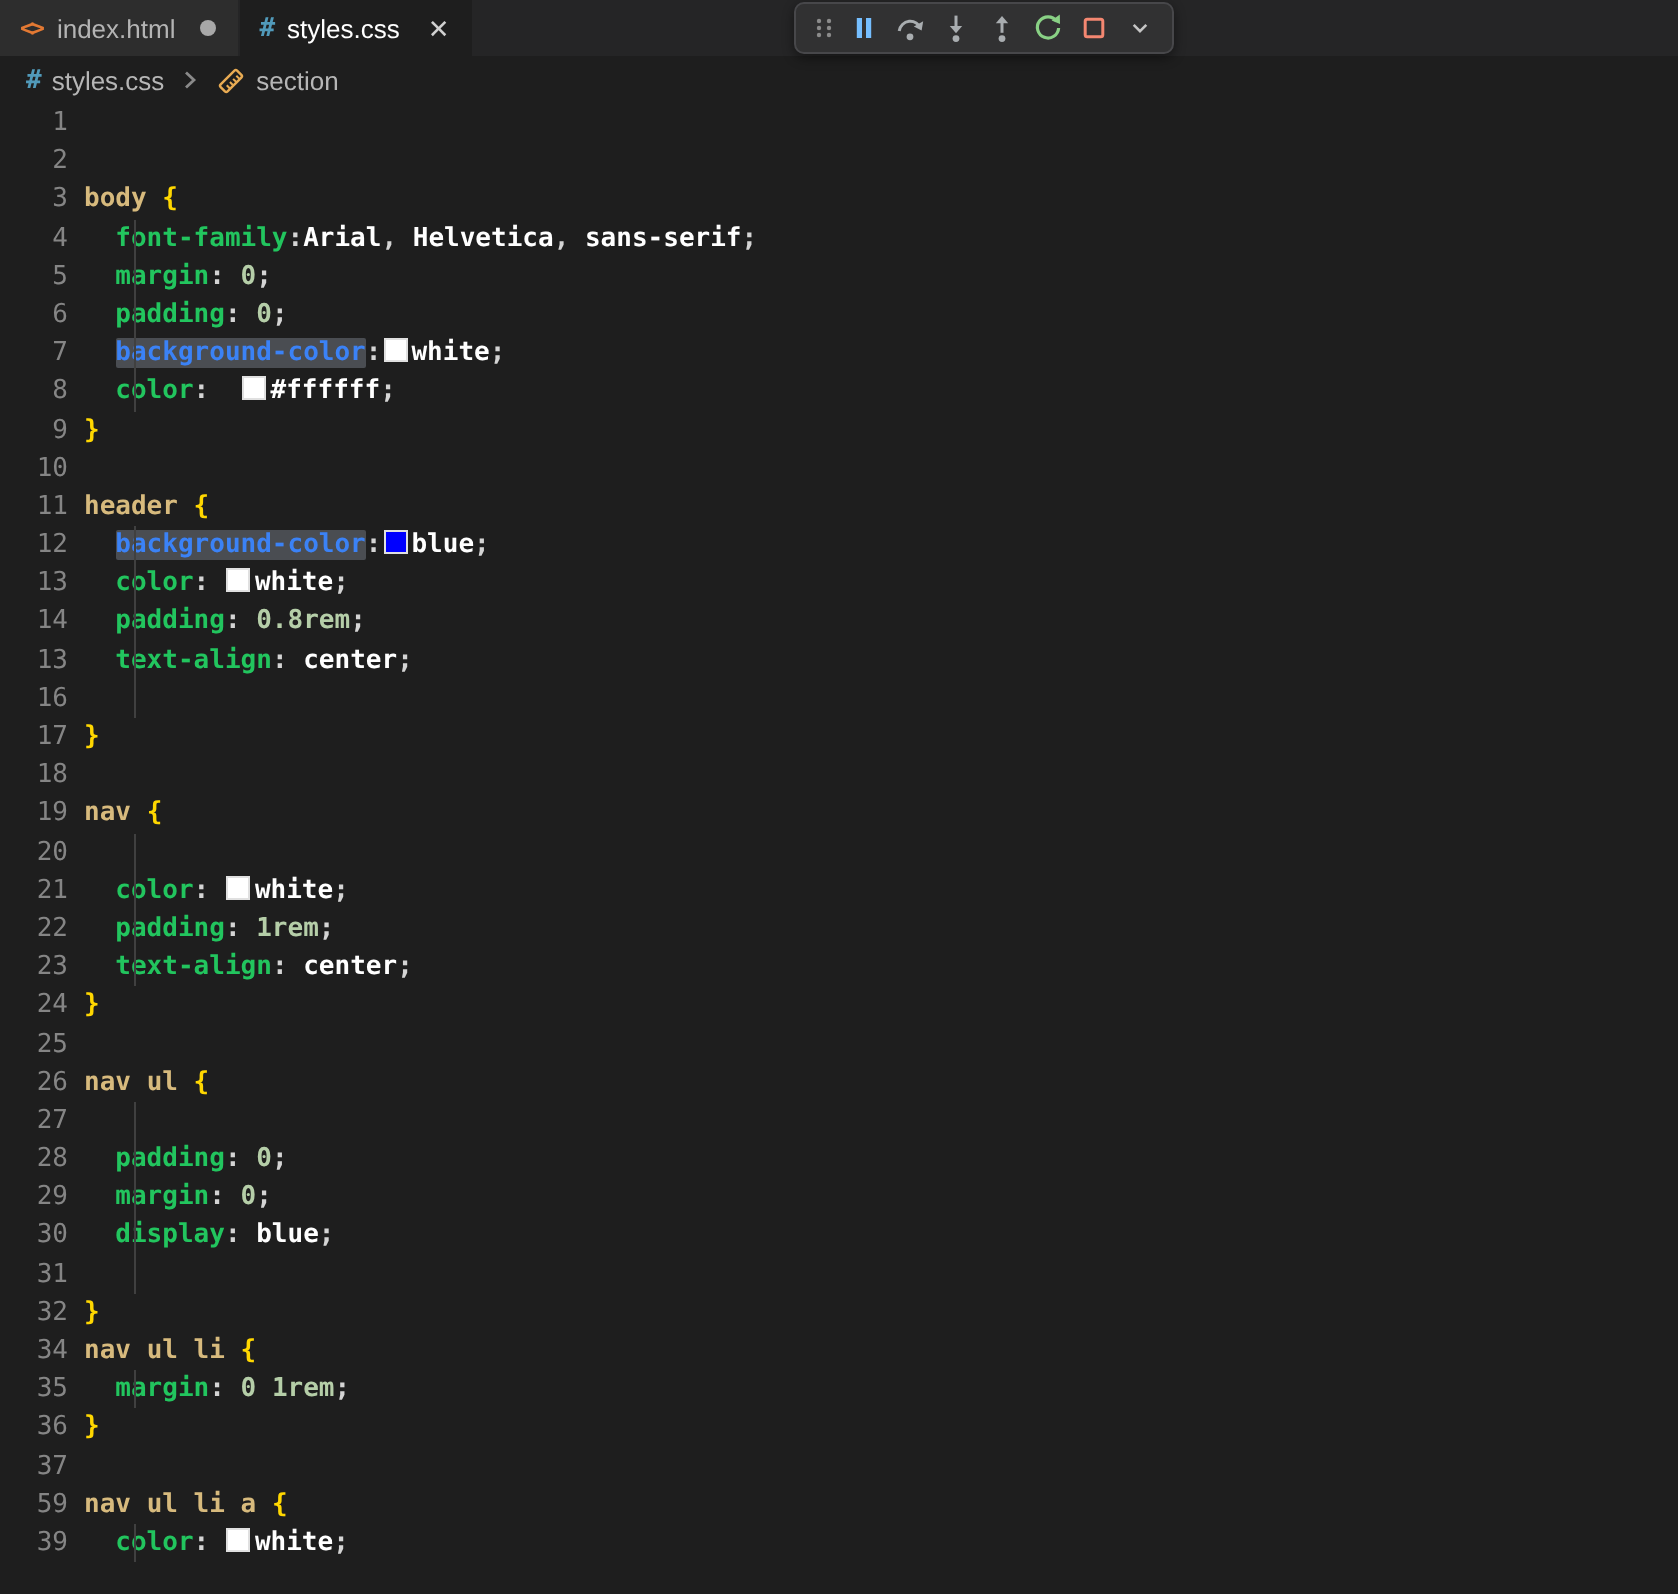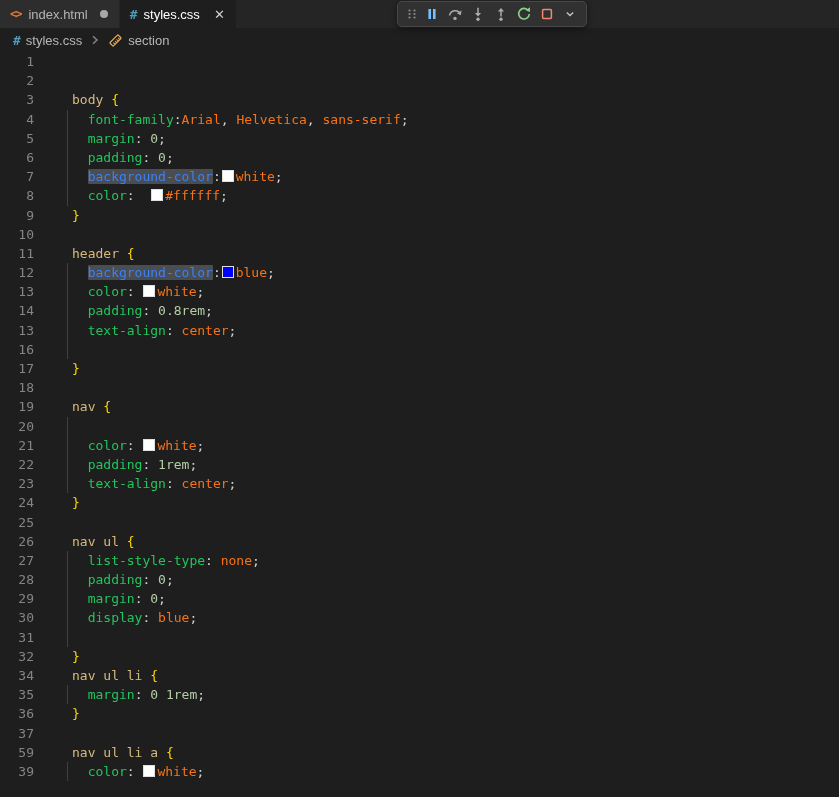--- a/index.html
+++ b/index.html
@@ -28,28 +28,28 @@
   .breadcrumb { height:24px; display:flex; align-items:center; padding-left:13px; gap:4px;
     font-size:13px; color:#b6b6b6; background:#1e1e1e; }
   .bc-sep { display:flex; align-items:center; margin:0 1px; }
   .bc-item { display:flex; align-items:center; gap:5px; cursor:pointer; }
 
   
   .editor { position:relative; font-family:"DejaVu Sans Mono","Liberation Mono",monospace;
     font-size:13px; color:#d4d4d4; }
   .line { position:relative; display:flex; height:19.2px; line-height:19.2px; white-space:pre; }
   .ln { width:34px; flex:none; text-align:right; color:#858585; user-select:none; }
-  .lc { margin-left:38px; }
+  .lc { margin-left:8px;font-weight:bold; }
   .guide { position:absolute; left:67px; top:0; bottom:0; width:1px; background:#404040; }
 
   .tok-sel  { color:#d7ba7d; }
   .tok-br   { color:#ffd700; }
   .tok-prop { color:#22c55e; }
   .tok-hprop{ color:#3b82f6; background:rgba(92,96,102,.72); border-radius:1px; }
-  .tok-val  { color:#f97316; }
+  .tok-val  { color:#ffffff; }
   .tok-num  { color:#b5cea8; }
   .tok-pu   { color:#d4d4d4; }
   .tok-pl   { color:#d4d4d4; }
   .swatch { display:inline-block; width:12px; height:12px; border:1px solid #e0e0e0;
     vertical-align:-1px; margin:0 2px 0 1px; cursor:pointer; }
 </style>
 </head>
 <body>
 
 <div class="window">
@@ -182,21 +182,21 @@
         <div class="line"><span class="ln">17</span><span class="lc"><span class="tok-br">}</span></span></div>
         <div class="line"><span class="ln">18</span><span class="lc"></span></div>
         <div class="line"><span class="ln">19</span><span class="lc"><span class="tok-sel">nav</span><span class="tok-pl"> </span><span class="tok-br">{</span></span></div>
         <div class="line"><span class="guide"></span><span class="ln">20</span></div>
         <div class="line"><span class="guide"></span><span class="ln">21</span><span class="lc"><span class="tok-pl">  </span><span class="tok-prop">color</span><span class="tok-pu">:</span><span class="tok-pl"> </span><span class="swatch" style="background: rgb(255, 255, 255);"></span><span class="tok-val">white</span><span class="tok-pu">;</span></span></div>
         <div class="line"><span class="guide"></span><span class="ln">22</span><span class="lc"><span class="tok-pl">  </span><span class="tok-prop">padding</span><span class="tok-pu">:</span><span class="tok-pl"> </span><span class="tok-num">1rem</span><span class="tok-pu">;</span></span></div>
         <div class="line"><span class="guide"></span><span class="ln">23</span><span class="lc"><span class="tok-pl">  </span><span class="tok-prop">text-align</span><span class="tok-pu">:</span><span class="tok-pl"> </span><span class="tok-val">center</span><span class="tok-pu">;</span></span></div>
         <div class="line"><span class="ln">24</span><span class="lc"><span class="tok-br">}</span></span></div>
         <div class="line"><span class="ln">25</span><span class="lc"></span></div>
         <div class="line"><span class="ln">26</span><span class="lc"><span class="tok-sel">nav</span><span class="tok-pl"> </span><span class="tok-sel">ul</span><span class="tok-pl"> </span><span class="tok-br">{</span></span></div>
-        <div class="line"><span class="guide"></span><span class="ln">27</span><span class="lc"><span class="tok-pl">  </span><span class="tok-prop">list-style-type</span><span class="tok-pu">:</span><span class="tok-pl"> </span><span class="tok-val">none</span><span class="tok-pu">;</span></span></div>
+        <div class="line"><span class="guide"></span><span class="ln">27</span></div>
         <div class="line"><span class="guide"></span><span class="ln">28</span><span class="lc"><span class="tok-pl">  </span><span class="tok-prop">padding</span><span class="tok-pu">:</span><span class="tok-pl"> </span><span class="tok-num">0</span><span class="tok-pu">;</span></span></div>
         <div class="line"><span class="guide"></span><span class="ln">29</span><span class="lc"><span class="tok-pl">  </span><span class="tok-prop">margin</span><span class="tok-pu">:</span><span class="tok-pl"> </span><span class="tok-num">0</span><span class="tok-pu">;</span></span></div>
         <div class="line"><span class="guide"></span><span class="ln">30</span><span class="lc"><span class="tok-pl">  </span><span class="tok-prop">display</span><span class="tok-pu">:</span><span class="tok-pl"> </span><span class="tok-val">blue</span><span class="tok-pu">;</span></span></div>
         <div class="line"><span class="guide"></span><span class="ln">31</span></div>
         <div class="line"><span class="ln">32</span><span class="lc"><span class="tok-br">}</span></span></div>
         <div class="line"><span class="ln">34</span><span class="lc"><span class="tok-sel">nav</span><span class="tok-pl"> </span><span class="tok-sel">ul</span><span class="tok-pl"> </span><span class="tok-sel">li</span><span class="tok-pl"> </span><span class="tok-br">{</span></span></div>
         <div class="line"><span class="guide"></span><span class="ln">35</span><span class="lc"><span class="tok-pl">  </span><span class="tok-prop">margin</span><span class="tok-pu">:</span><span class="tok-pl"> </span><span class="tok-num">0</span><span class="tok-pl"> </span><span class="tok-num">1rem</span><span class="tok-pu">;</span></span></div>
         <div class="line"><span class="ln">36</span><span class="lc"><span class="tok-br">}</span></span></div>
         <div class="line"><span class="ln">37</span><span class="lc"></span></div>
         <div class="line"><span class="ln">59</span><span class="lc"><span class="tok-sel">nav</span><span class="tok-pl"> </span><span class="tok-sel">ul</span><span class="tok-pl"> </span><span class="tok-sel">li</span><span class="tok-pl"> </span><span class="tok-sel">a</span><span class="tok-pl"> </span><span class="tok-br">{</span></span></div>

